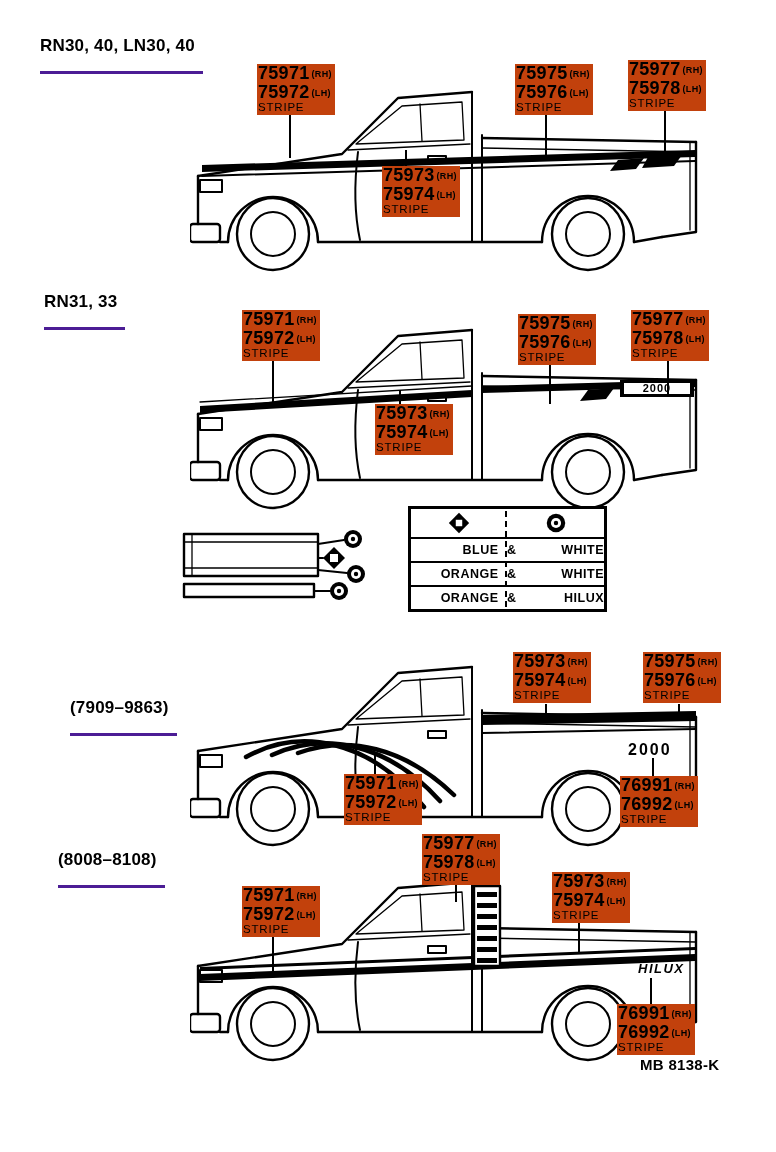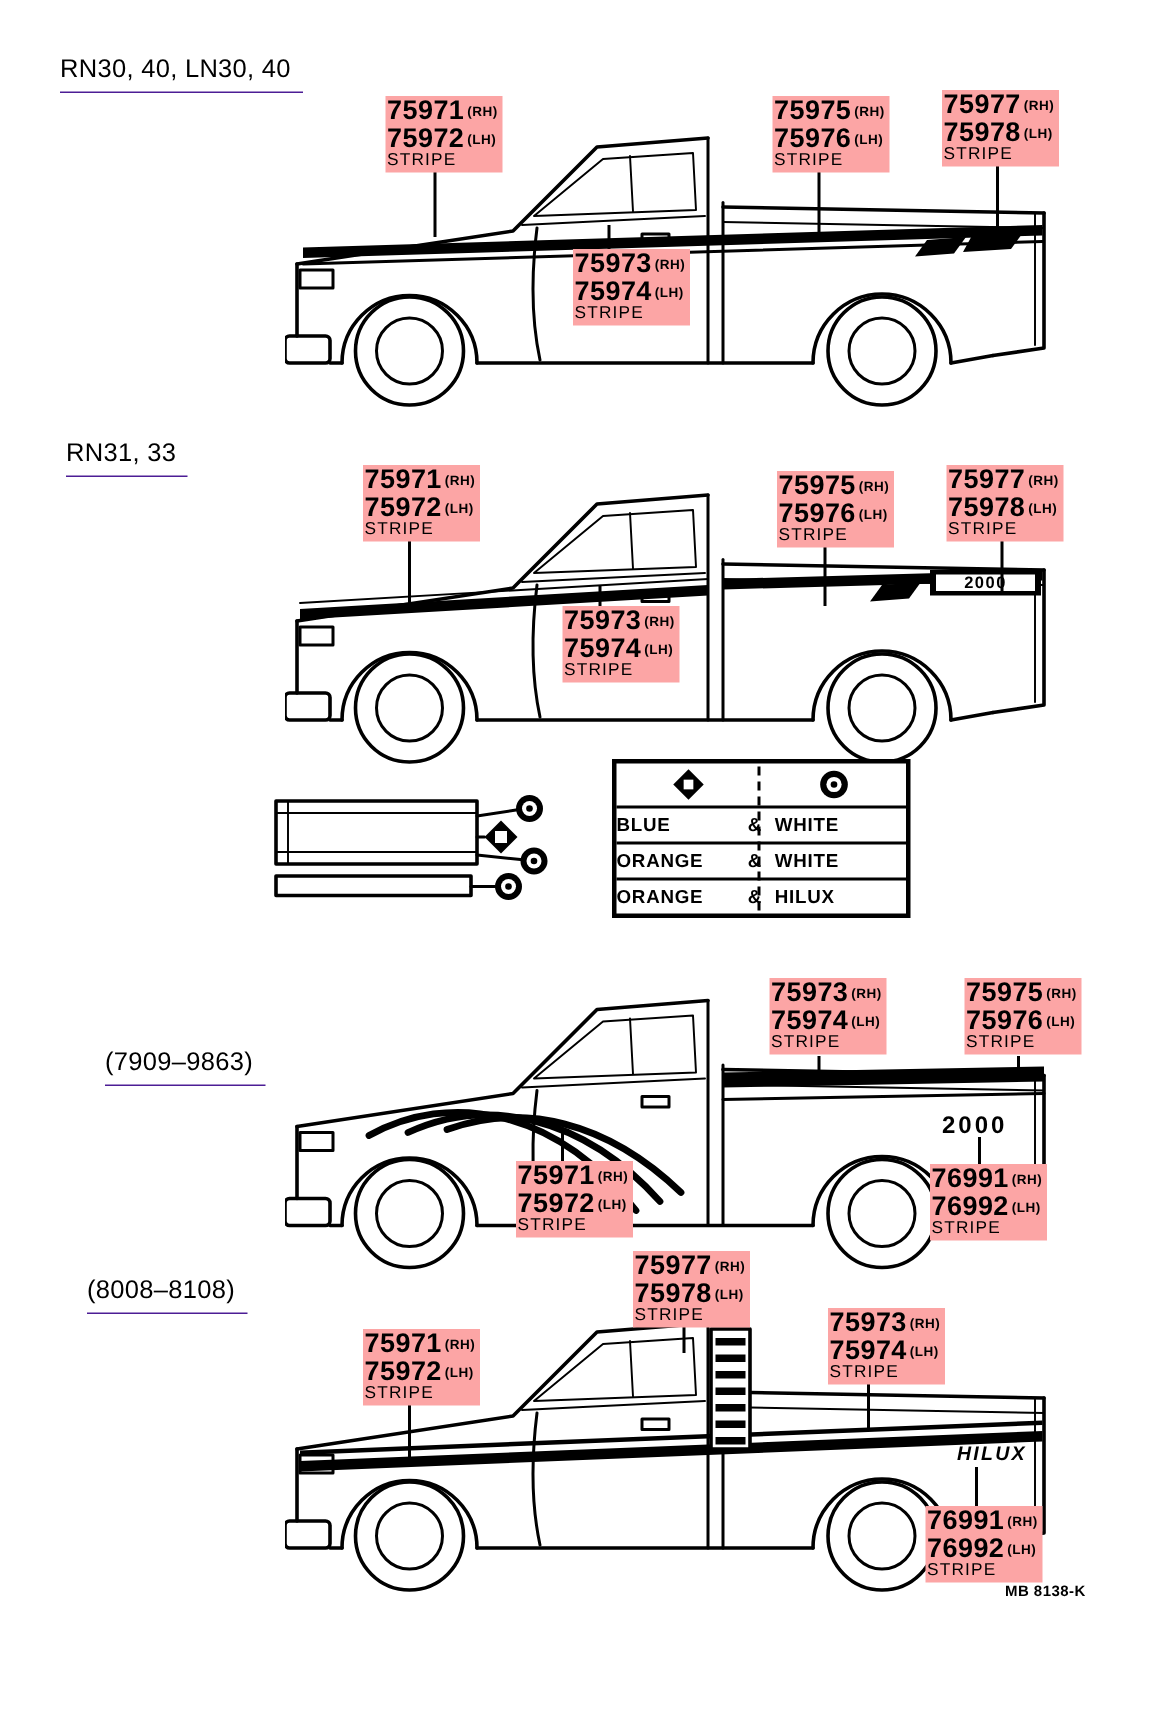--- a/index.html
+++ b/index.html
@@ -1,43 +1,43 @@
 <!DOCTYPE html>
 <html><head>
 <meta charset="utf-8">
 <style>
   html,body{margin:0;padding:0;background:#fff;}
   .canvas{position:relative;width:776px;height:1152px;background:#fff;overflow:hidden;
           font-family:"Liberation Sans",sans-serif;color:#000;}
-  .heading{position:absolute;font-size:17px;font-weight:400;letter-spacing:.2px;white-space:nowrap;
-           border-bottom:1px solid #4c1d95;padding:0 8px 5px 0;z-index:4;}
-  .label{position:absolute;background:#fca5a5;line-height:1.04;z-index:3;padding:0 3px 1px 1px;}
+  .heading{position:absolute;font-size:17px;font-weight:700;letter-spacing:.2px;white-space:nowrap;
+           border-bottom:3px solid #4c1d95;padding:0 8px 15px 0;z-index:4;}
+  .label{position:absolute;background:#c2410c;line-height:1.04;z-index:3;padding:0 3px 1px 1px;}
   .label .num{font-size:18px;font-weight:700;letter-spacing:.3px;white-space:nowrap;}
   .label .side{font-size:9px;font-weight:700;vertical-align:2px;margin-left:2px;}
   .label .cap{font-size:11.5px;font-weight:400;letter-spacing:.8px;margin-top:1px;}
   .leader{position:absolute;width:2px;background:#000;z-index:2;}
   .truck{position:absolute;width:520px;height:195px;z-index:1;}
   .tsvg path,.tsvg rect,.tsvg circle,.tsvg polygon{fill:none;stroke:#000;stroke-width:2.4;
         stroke-linecap:round;stroke-linejoin:round;}
   .tsvg .s15{stroke-width:1.3}.tsvg .s2{stroke-width:2}.tsvg .s4{stroke-width:4.5}
   .tsvg .fb{fill:#000;stroke:none}
   .tsvg .fw{fill:#fff;stroke:none}
   .tsvg .fwl{fill:#fff;stroke:#000;stroke-width:2.4}
   .tsvg text{fill:#000;stroke:none;font-family:"Liberation Sans",sans-serif;font-weight:700;}
   .d11{font-size:11px;letter-spacing:1px}
   .d15{font-size:16px;letter-spacing:2px}
   .d13{font-size:13px;font-style:italic;letter-spacing:1.5px}
   .ctable{position:absolute;left:408px;top:506px;width:193px;border:3px solid #000;background:#fff;z-index:3;}
   .crow{position:relative;display:grid;grid-template-columns:1fr 18px 1fr;align-items:center;
-        height:22px;border-top:2.5px solid #000;font-size:12.5px;font-weight:700;text-align:left;letter-spacing:.5px;}
+        height:22px;border-top:2.5px solid #000;font-size:12.5px;font-weight:700;text-align:right;letter-spacing:.5px;}
   .chead{display:flex;height:28px;border-top:none;align-items:center;}
   .chead .half{flex:1;display:flex;justify-content:center;align-items:center;}
   .cdash{position:absolute;left:48.5%;top:2px;bottom:2px;border-left:2.5px dashed #000;z-index:1;}
   .ctable-wrap{position:relative;}
-  .footer-code{position:absolute;left:670px;top:1056px;font-size:10px;font-weight:700;letter-spacing:.3px;z-index:4;}
+  .footer-code{position:absolute;left:640px;top:1056px;font-size:15px;font-weight:700;letter-spacing:.3px;z-index:4;}
 </style>
 </head>
 <body>
 
 <div class="canvas">
 
   <div class="heading" style="left:40px;top:36px">RN30, 40, LN30, 40</div>
   <div class="heading" style="left:44px;top:292px">RN31, 33</div>
   <div class="heading" style="left:70px;top:698px">(7909–9863)</div>
   <div class="heading" style="left:58px;top:850px">(8008–8108)</div>

